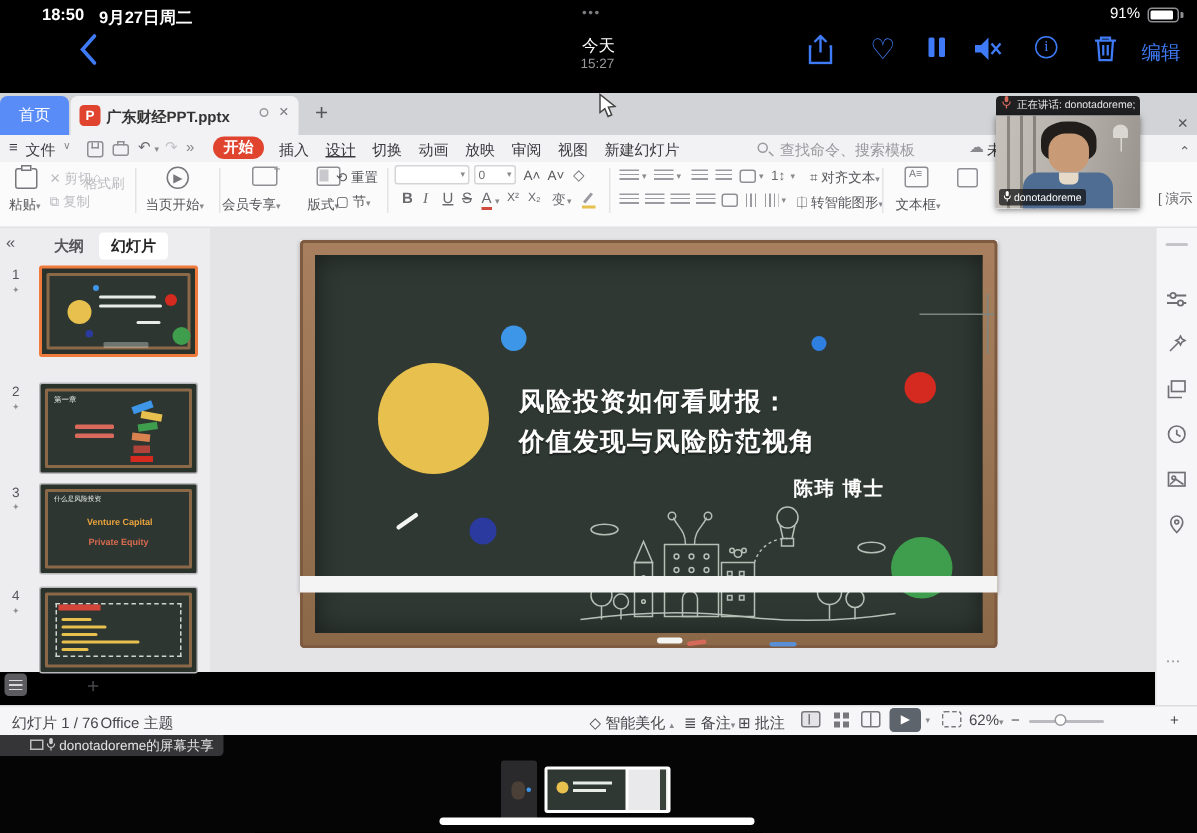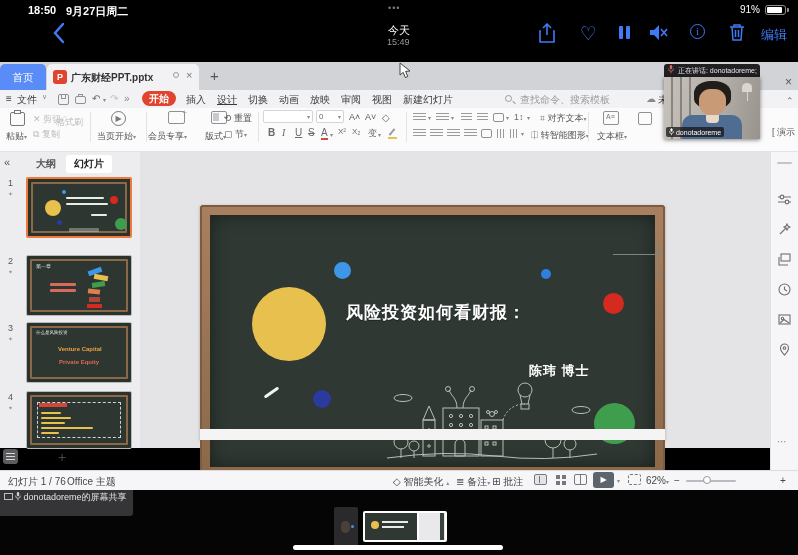--- a/index.html
+++ b/index.html
@@ -35,37 +35,37 @@
   .sbtab{font-size:10px;color:#55555a;top:157px;font-weight:bold;}
   .sbtab.active{background:#fff;border-radius:3px;padding:2px 8px;color:#222;}
   .thumb{left:26px;width:106px;height:61px;background:#2a322c;border:1px solid #b9b9bd;border-radius:2px;overflow:hidden;}
   .thumb.sel{border:2px solid #f07a3c;}
   .thumbnum{left:8px;font-size:9px;color:#55555a;}
   .thumbstar{left:8px;font-size:6px;color:#909094;}
   .board{position:absolute;inset:3px;background:#2e3631;border:2px solid #8a6848;border-radius:1px;}
   .wbar{position:absolute;background:#e8ece7;height:2px;border-radius:1px;}
   
   .canvas{left:140px;top:152px;width:630px;height:296px;background:#e4e4e6;}
-  .slide{left:200px;top:160px;width:465px;height:235px;background:#fff;box-shadow:0 1px 3px rgba(0,0,0,.25);margin-top:45px;}
+  .slide{left:200px;top:160px;width:465px;height:235px;background:#fff;box-shadow:0 1px 3px rgba(0,0,0,.25);}
   .wood{position:absolute;left:0;top:0;right:0;height:272px;background:linear-gradient(180deg,#a8805f,#8a6848);border-radius:3px;box-shadow:inset 0 0 0 2px #7d5a40;}
   .chalk{position:absolute;left:10px;top:10px;right:10px;bottom:10px;background:#2f3833;box-shadow:inset 0 0 18px rgba(0,0,0,.45);}
   .circ{position:absolute;border-radius:50%;}
   .slidetitle{color:#fff;font-weight:bold;font-size:17px;letter-spacing:1px;text-shadow:0 1px 1px rgba(0,0,0,.4);}
   .author{color:#fff;font-weight:bold;font-size:13px;letter-spacing:1px;}
   
   .notesbar{left:142px;top:449px;width:626px;height:19px;background:#ebebed;border:1px solid #dedee0;border-radius:3px;}
   .statusbar{left:0;top:470px;width:798px;height:20px;background:#f6f6f8;border-top:1px solid #dcdcde;}
   .stxt{font-size:10px;color:#47474b;top:475px;}
   .viewbox{top:474px;width:13px;height:11px;border:1.2px solid #77777c;border-radius:2px;}
   .playbtn{left:593px;top:472px;width:21px;height:16px;background:#5e646b;border-radius:3px;color:#fff;font-size:8px;text-align:center;line-height:16px;}
   
   .rail{left:770px;top:152px;width:28px;height:318px;background:#f6f6f8;border-left:1px solid #e2e2e4;}
   .rico{left:778px;width:13px;height:13px;color:#6f6f74;}
   
-  .sharechip{left:0;top:490px;height:26px;background:#353537;color:#e4e4e6;font-size:9px;line-height:14px;padding:0 6px 0 4px;border-radius:0 0 3px 0;}
+  .sharechip{left:0;top:490px;height:14px;background:#353537;color:#e4e4e6;font-size:9px;line-height:14px;padding:0 6px 0 20px;border-radius:0 0 3px 0;}
   .homebar{left:293px;top:545px;width:210px;height:5px;background:#fff;border-radius:3px;}
   
   .meetbanner{left:664px;top:64px;width:96px;height:13px;background:#202022;border-radius:3px 3px 0 0;color:#e8e8ea;font-size:7px;line-height:13px;}
   .meetvid{left:664px;top:77px;width:96px;height:62px;background:linear-gradient(100deg,#c6c2bb 0%,#b3afa8 55%,#98948d 100%);overflow:hidden;box-shadow:0 1px 4px rgba(0,0,0,.5);}
   .nametag{position:absolute;left:2px;bottom:2px;background:rgba(20,20,20,.75);color:#fff;font-size:7px;padding:1px 3px;border-radius:2px;}
   .micsvg{display:inline-block;vertical-align:-1px;}
 </style>
 </head>
 <body>
 
@@ -77,21 +77,21 @@
   <span class="ab t" style="left:740px;top:4px;color:#fff;font-size:10px;">91%</span>
   <span class="ab batt" style="left:765px;top:5px;">
       <i></i>
     </span>
   <span class="ab batttip" style="left:787px;top:8px;"></span>
 
   <svg class="ab" style="left:52px;top:22px;" width="14" height="22" viewBox="0 0 14 22">
       <path d="M11 2 L3 11 L11 20" fill="none" stroke="#3f7bf6" stroke-width="2.4" stroke-linecap="round"></path>
     </svg>
   <span class="ab t" style="left:388px;top:23px;color:#fff;font-size:11px;">今天</span>
-  <span class="ab t" style="left:387px;top:37px;color:#98989d;font-size:9px;">15:49</span>
+  <span class="ab t" style="left:387px;top:37px;color:#98989d;font-size:9px;">15:27</span>
 
   <svg class="ab" style="left:538px;top:23px;" width="18" height="20" viewBox="0 0 18 20">
       <g fill="none" stroke="#3f7bf6" stroke-width="1.6">
         <path d="M3 8 h-1 v11 h14 v-11 h-1"></path>
         <path d="M9 1 v11 M5 5 L9 1 L13 5"></path>
       </g>
     </svg>
   <span class="ab" style="left:580px;top:22px;color:#3f7bf6;font-size:19px;">♡</span>
   <span class="ab" style="left:619px;top:25px;"><span class="pillbar"></span><span class="pillbar" style="margin-left:3px;"></span></span>
   <svg class="ab" style="left:649px;top:24px;" width="20" height="17" viewBox="0 0 20 17">
@@ -310,20 +310,21 @@
         <span class="circ" style="left:393px;top:78px;width:21px;height:21px;background:#d42a1f;"></span>
         <span class="circ" style="left:384px;top:188px;width:41px;height:41px;background:#3f9e4d;"></span>
         <span class="circ" style="left:103px;top:175px;width:18px;height:18px;background:#2b3a9e;"></span>
 
         <span style="position:absolute;left:403px;top:39px;width:50px;height:1px;background:#7e857e;"></span>
         <span style="position:absolute;left:448px;top:26px;width:1px;height:40px;background:#7e857e;"></span>
 
         <span style="position:absolute;left:53px;top:176px;width:17px;height:3px;background:#f2f4f0;border-radius:2px;transform:rotate(-35deg);"></span>
 
         <div class="ab slidetitle t" style="left:136px;top:86px;">风险投资如何看财报：</div>
+        <div class="ab slidetitle t" style="left:136px;top:113px;">价值发现与风险防范视角</div>
         <div class="ab author t" style="left:319px;top:147px;">陈玮 博士</div>
 
         <svg class="ab" style="left:175px;top:163px;" width="215" height="88" viewBox="0 0 215 88">
           <g fill="none" stroke="#d9e2d8" stroke-width="1" opacity="0.8">
             <ellipse cx="18" cy="20" rx="9" ry="3.5"></ellipse>
             <ellipse cx="196" cy="32" rx="9" ry="3.5"></ellipse>
             <path d="M2 80 Q60 72 110 78 T212 76"></path>
             <path d="M38 42 L44 28 L50 42 Z"></path>
               <rect x="38" y="42" width="12" height="36"></rect>
             <circle cx="44" cy="52" r="1.2"></circle>

